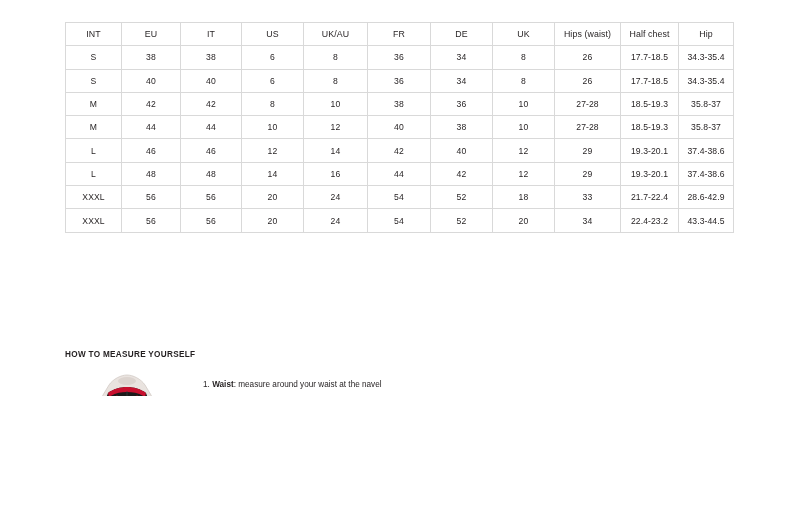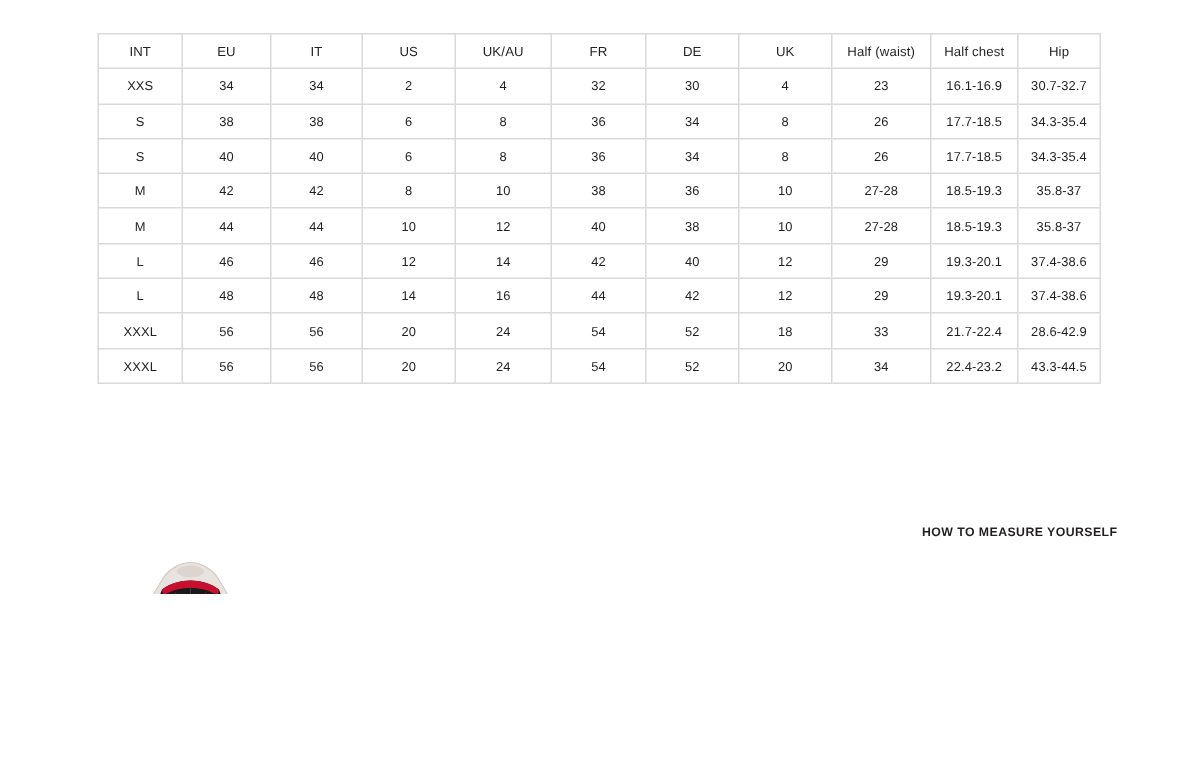--- a/index.html
+++ b/index.html
@@ -66,21 +66,20 @@
     left: 65px;
     top: 350px;
     width: 680px;
   }
   .measure-title {
     font-size: 8.2px;
     font-weight: bold;
     letter-spacing: 0.3px;
     color: #231f20;
     margin-bottom: 10px;
-    text-align: right;
   }
   .measure-body {
     position: relative;
     display: flex;
     align-items: flex-start;
   }
   .figure {
     position: relative;
     width: 120px;
     height: 135px;
@@ -139,39 +138,26 @@
       <thead>
         <tr>
           <th>INT</th>
           <th>EU</th>
           <th>IT</th>
           <th>US</th>
           <th>UK/AU</th>
           <th>FR</th>
           <th>DE</th>
           <th>UK</th>
-          <th>Half (waist)</th>
+          <th>Hips (waist)</th>
           <th>Half chest</th>
           <th>Hip</th>
         </tr>
       </thead>
       <tbody>
-        <tr>
-          <td>XXS</td>
-          <td>34</td>
-          <td>34</td>
-          <td>2</td>
-          <td>4</td>
-          <td>32</td>
-          <td>30</td>
-          <td>4</td>
-          <td>23</td>
-          <td>16.1-16.9</td>
-          <td>30.7-32.7</td>
-        </tr>
         <tr>
           <td>S</td>
           <td>38</td>
           <td>38</td>
           <td>6</td>
           <td>8</td>
           <td>36</td>
           <td>34</td>
           <td>8</td>
           <td>26</td>
@@ -319,18 +305,22 @@
           <path d="M16 99 l5 -2.6 v5.2 z" fill="#e2001a"></path>
           <path d="M84 99 l-5 -2.6 v5.2 z" fill="#e2001a"></path>
         </svg>
 
         <div class="badge" id="badge1">1</div>
         <div class="badge" id="badge2">2</div>
         <div class="badge" id="badge3">3</div>
       </div>
 
       <div class="notes">
+        <div class="note">
+          <span>1.</span>
+          <b>Waist</b><span>: measure around your waist at the navel</span>
+        </div>
       </div>
 
     </div>
   </div>
 
 </div>
 
 </body></html>

